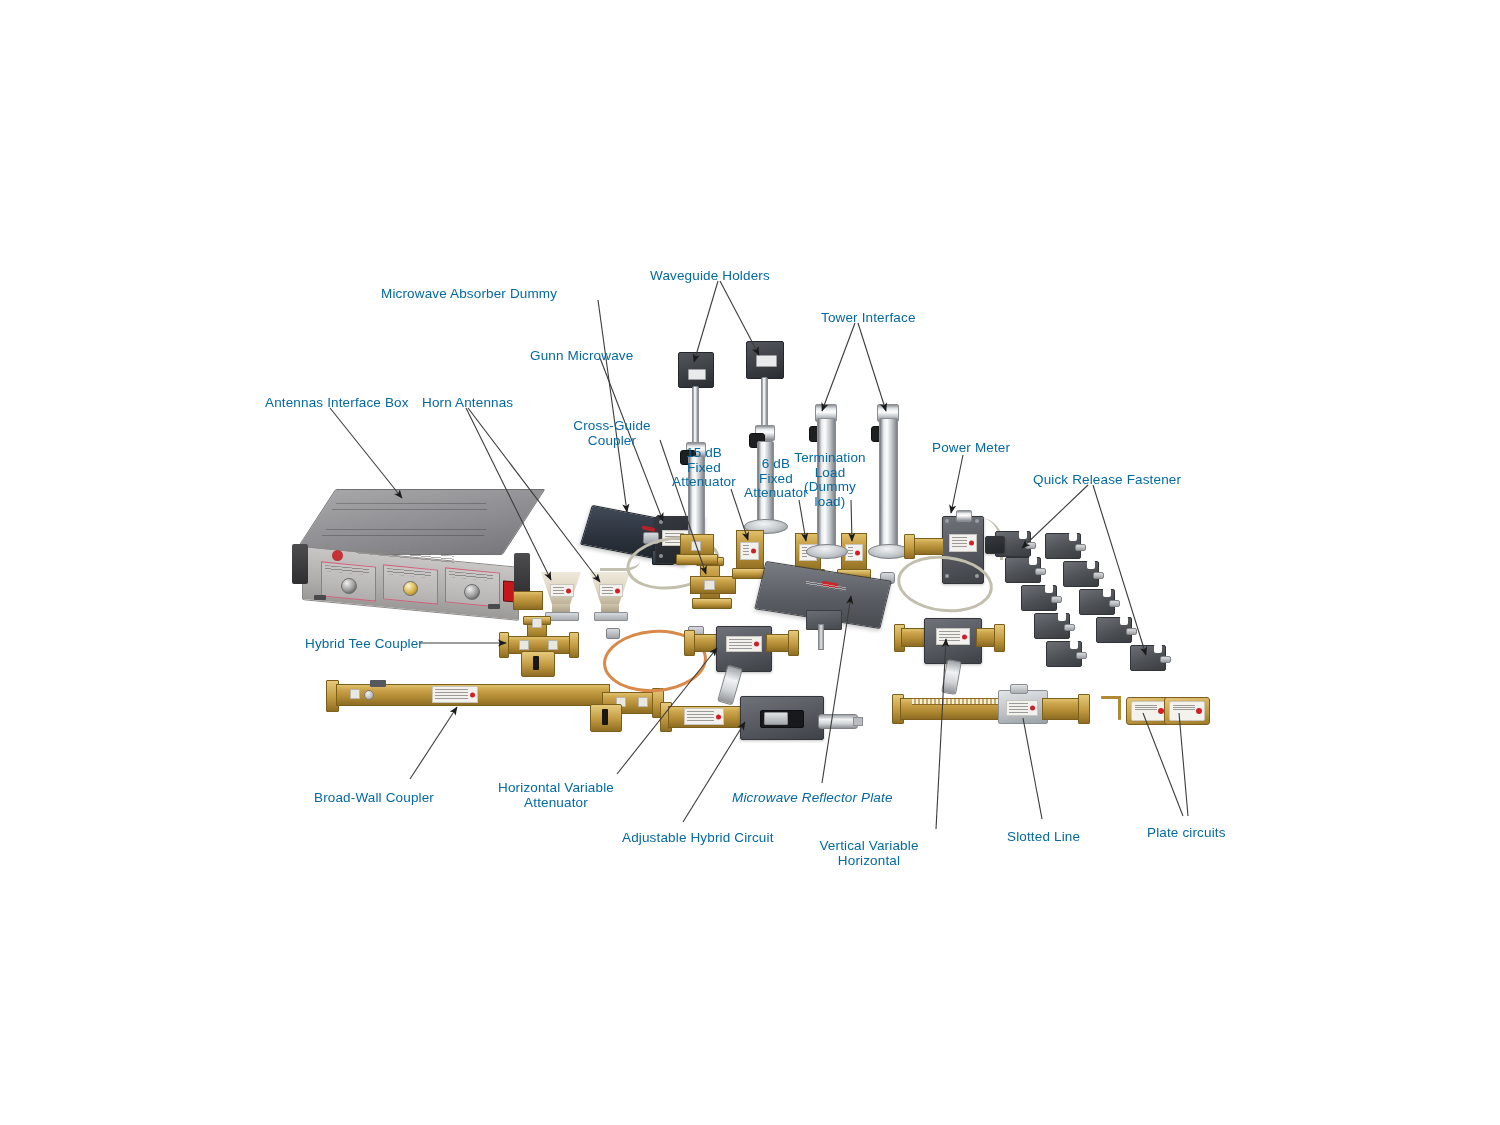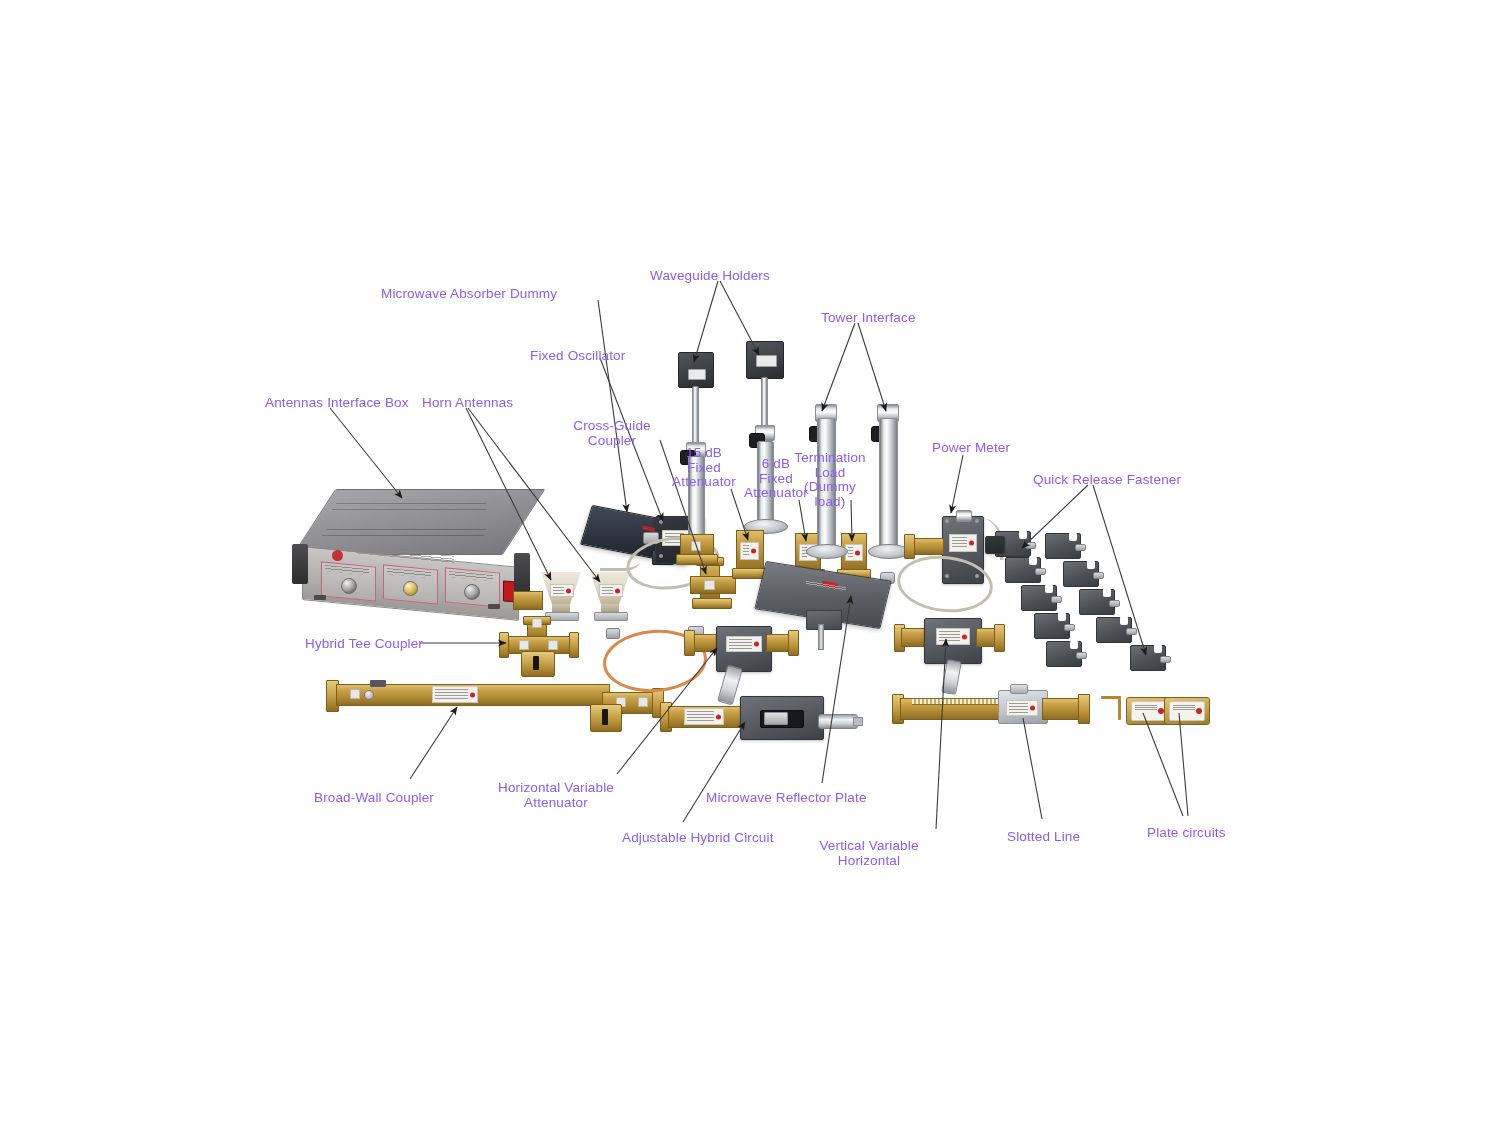--- a/index.html
+++ b/index.html
@@ -1,21 +1,21 @@
 <!DOCTYPE html>
 <html><head>
 <meta charset="utf-8">
 <title>Microwave Trainer Kit — Annotated</title>
 <style>
   html,body{margin:0;padding:0;background:#fff;}
   body{width:1500px;height:1125px;overflow:hidden;font-family:"Liberation Sans",sans-serif;}
   #stage{position:relative;width:1500px;height:1125px;background:#ffffff;}
 
   
-  .lbl{position:absolute;color:#8b5cf6;font-family:"Liberation Sans",sans-serif;
+  .lbl{position:absolute;color:#0369a1;font-family:"Liberation Sans",sans-serif;
        font-size:13.5px;line-height:14.5px;letter-spacing:.15px;white-space:pre-line;
        font-weight:400;}
   .lbl.c{text-align:center;}
   .lbl.l{text-align:left;}
 
   
   #leaders{position:absolute;left:0;top:0;width:1500px;height:1125px;pointer-events:none;}
 
   
   #photo{position:absolute;left:0;top:0;width:1500px;height:1125px;}
@@ -521,21 +521,21 @@
         <line x1="1042" y1="819" x2="1023" y2="718" stroke="#3c3c3c" stroke-width="1.1" fill="none"></line>
         <line x1="1183" y1="816" x2="1143" y2="713" stroke="#3c3c3c" stroke-width="1.1" fill="none"></line>
         <line x1="1188" y1="816" x2="1179" y2="713" stroke="#3c3c3c" stroke-width="1.1" fill="none"></line>
       </g>
   </svg>
 
   <div id="label-layer">
       <div class="lbl l" style="left: 265px; top: 396px;">Antennas Interface Box</div>
       <div class="lbl l" style="left: 422px; top: 396px;">Horn Antennas</div>
       <div class="lbl l" style="left: 381px; top: 287px;">Microwave Absorber Dummy</div>
-      <div class="lbl l" style="left: 530px; top: 349px;">Fixed Oscillator</div>
+      <div class="lbl l" style="left: 530px; top: 349px;">Gunn Microwave</div>
       <div class="lbl c" style="left: 542px; top: 419px; width: 140px;">Cross-Guide
 Coupler</div>
       <div class="lbl l" style="left: 650px; top: 269px;">Waveguide Holders</div>
       <div class="lbl l" style="left: 821px; top: 311px;">Tower Interface</div>
       <div class="lbl c" style="left: 634px; top: 446px; width: 140px;">15 dB
 Fixed
 Attenuator</div>
       <div class="lbl c" style="left: 706px; top: 457px; width: 140px;">6 dB
 Fixed
 Attenuator</div>
@@ -543,20 +543,20 @@
 Load
 (Dummy
 load)</div>
       <div class="lbl l" style="left: 932px; top: 441px;">Power Meter</div>
       <div class="lbl l" style="left: 1033px; top: 473px;">Quick Release Fastener</div>
       <div class="lbl l" style="left: 305px; top: 637px;">Hybrid Tee Coupler</div>
       <div class="lbl l" style="left: 314px; top: 791px;">Broad-Wall Coupler</div>
       <div class="lbl c" style="left: 486px; top: 781px; width: 140px;">Horizontal Variable
 Attenuator</div>
       <div class="lbl l" style="left: 622px; top: 831px;">Adjustable Hybrid Circuit</div>
-      <div class="lbl l" style="left: 706px; top: 791px;">Microwave Reflector Plate</div>
+      <div class="lbl l" style="left: 732px; top: 791px; font-style: italic;">Microwave Reflector Plate</div>
       <div class="lbl c" style="left: 799px; top: 839px; width: 140px;">Vertical Variable
 Horizontal</div>
       <div class="lbl l" style="left: 1007px; top: 830px;">Slotted Line</div>
       <div class="lbl l" style="left: 1147px; top: 826px;">Plate circuits</div>
     </div>
 
 </div>
 
 </body></html>

